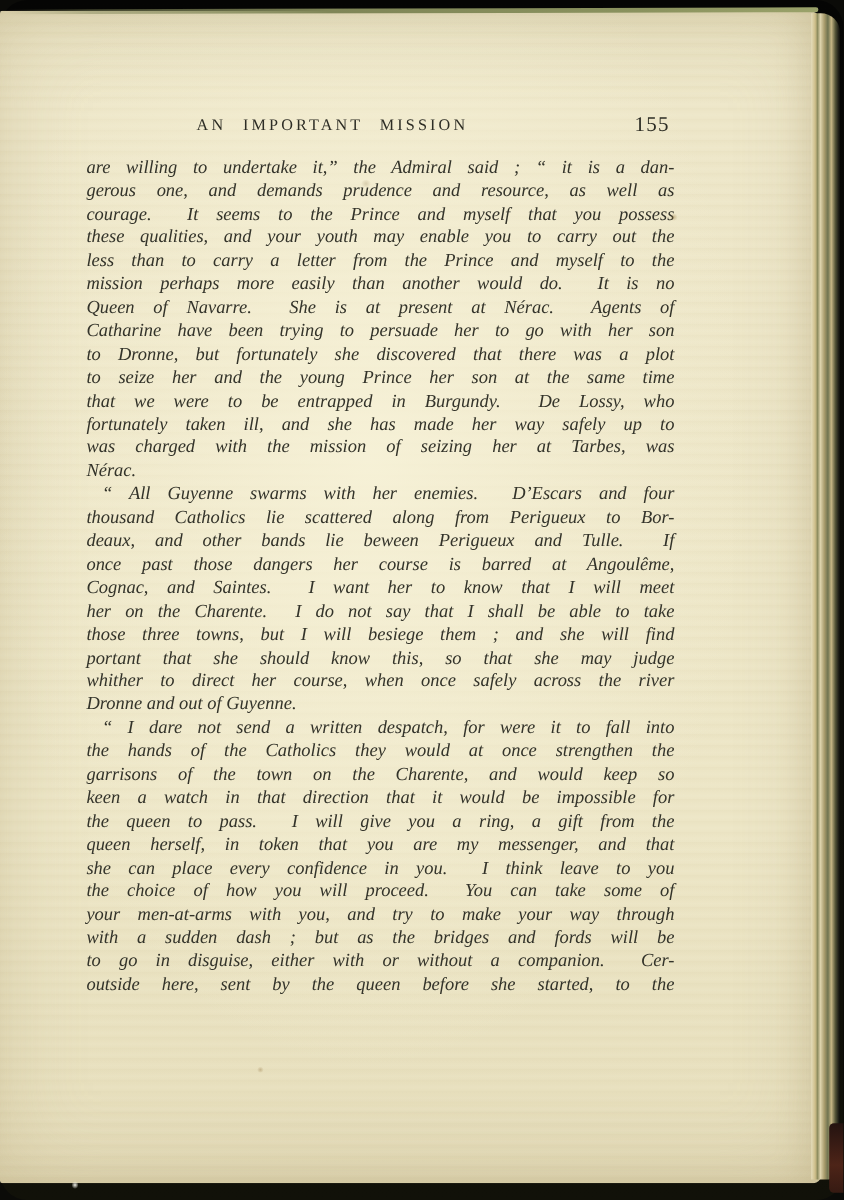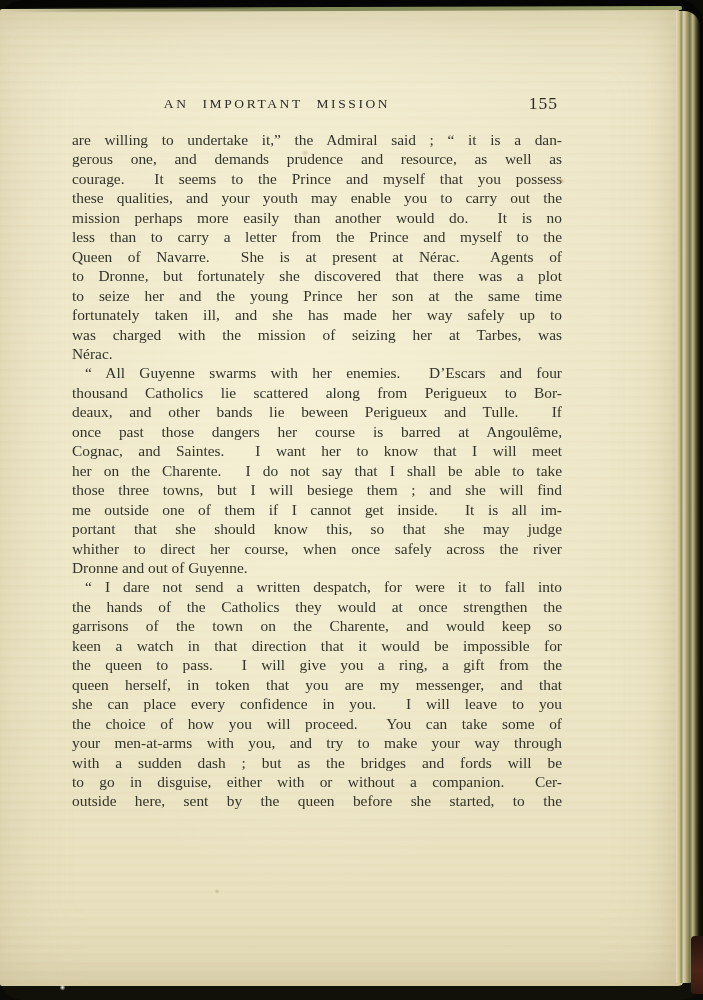--- a/index.html
+++ b/index.html
@@ -80,21 +80,21 @@
   }
   
   .text-block {
     position: absolute;
     left: 72px; top: 121px;
     width: 490px;
     color: #33332a;
     font-size: 15.4px;
     line-height: 19.45px;
   }
-  .paragraph { margin: 0; }
+  .paragraph { margin: 0; font-style: italic; }
   .line {
     white-space: pre-wrap;
     text-align: justify;
     text-align-last: justify;
     text-rendering: optimizeLegibility;
   }
   .line.last { text-align-last: left; }
   .line.indent { text-indent: 13px; }
   
   .speck { position: absolute; border-radius: 50%; pointer-events: none; }
@@ -119,50 +119,51 @@
       <div class="page-number">155</div>
     </div>
 
     <div class="text-block">
 
     <div class="paragraph">
           <div class="line">are willing to undertake it,” the Admiral said ; “ it is a dan-</div>
           <div class="line">gerous one, and demands prudence and resource, as well as</div>
           <div class="line">courage.  It seems to the Prince and myself that you possess</div>
           <div class="line">these qualities, and your youth may enable you to carry out the</div>
+          <div class="line">less than to carry a letter from the Prince and myself to the</div>
           <div class="line">mission perhaps more easily than another would do.  It is no</div>
-          <div class="line">less than to carry a letter from the Prince and myself to the</div>
           <div class="line">Queen of Navarre.  She is at present at Nérac.  Agents of</div>
+          <div class="line">Catharine have been trying to persuade her to go with her son</div>
           <div class="line">to Dronne, but fortunately she discovered that there was a plot</div>
           <div class="line">to seize her and the young Prince her son at the same time</div>
+          <div class="line">that we were to be entrapped in Burgundy.  De Lossy, who</div>
           <div class="line">fortunately taken ill, and she has made her way safely up to</div>
           <div class="line">was charged with the mission of seizing her at Tarbes, was</div>
           <div class="line last">Nérac.</div>
         </div>
         <div class="paragraph">
           <div class="line indent">“ All Guyenne swarms with her enemies.  D’Escars and four</div>
           <div class="line">thousand Catholics lie scattered along from Perigueux to Bor-</div>
           <div class="line">deaux, and other bands lie beween Perigueux and Tulle.  If</div>
           <div class="line">once past those dangers her course is barred at Angoulême,</div>
           <div class="line">Cognac, and Saintes.  I want her to know that I will meet</div>
           <div class="line">her on the Charente.  I do not say that I shall be able to take</div>
           <div class="line">those three towns, but I will besiege them ; and she will find</div>
-          <div class="line">me outside one of them if I cannot get inside.  It is all im-</div>
           <div class="line">portant that she should know this, so that she may judge</div>
           <div class="line">whither to direct her course, when once safely across the river</div>
           <div class="line last">Dronne and out of Guyenne.</div>
         </div>
         <div class="paragraph">
           <div class="line indent">“ I dare not send a written despatch, for were it to fall into</div>
           <div class="line">the hands of the Catholics they would at once strengthen the</div>
           <div class="line">garrisons of the town on the Charente, and would keep so</div>
           <div class="line">keen a watch in that direction that it would be impossible for</div>
           <div class="line">the queen to pass.  I will give you a ring, a gift from the</div>
           <div class="line">queen herself, in token that you are my messenger, and that</div>
-          <div class="line">she can place every confidence in you.  I will leave to you</div>
+          <div class="line">she can place every confidence in you.  I think leave to you</div>
           <div class="line">the choice of how you will proceed.  You can take some of</div>
           <div class="line">your men-at-arms with you, and try to make your way through</div>
           <div class="line">with a sudden dash ; but as the bridges and fords will be</div>
           <div class="line">to go in disguise, either with or without a companion.  Cer-</div>
           <div class="line">outside here, sent by the queen before she started, to the</div>
         </div>
       </div>
 
     <span class="speck speck-1"></span>
     <span class="speck speck-2"></span>

